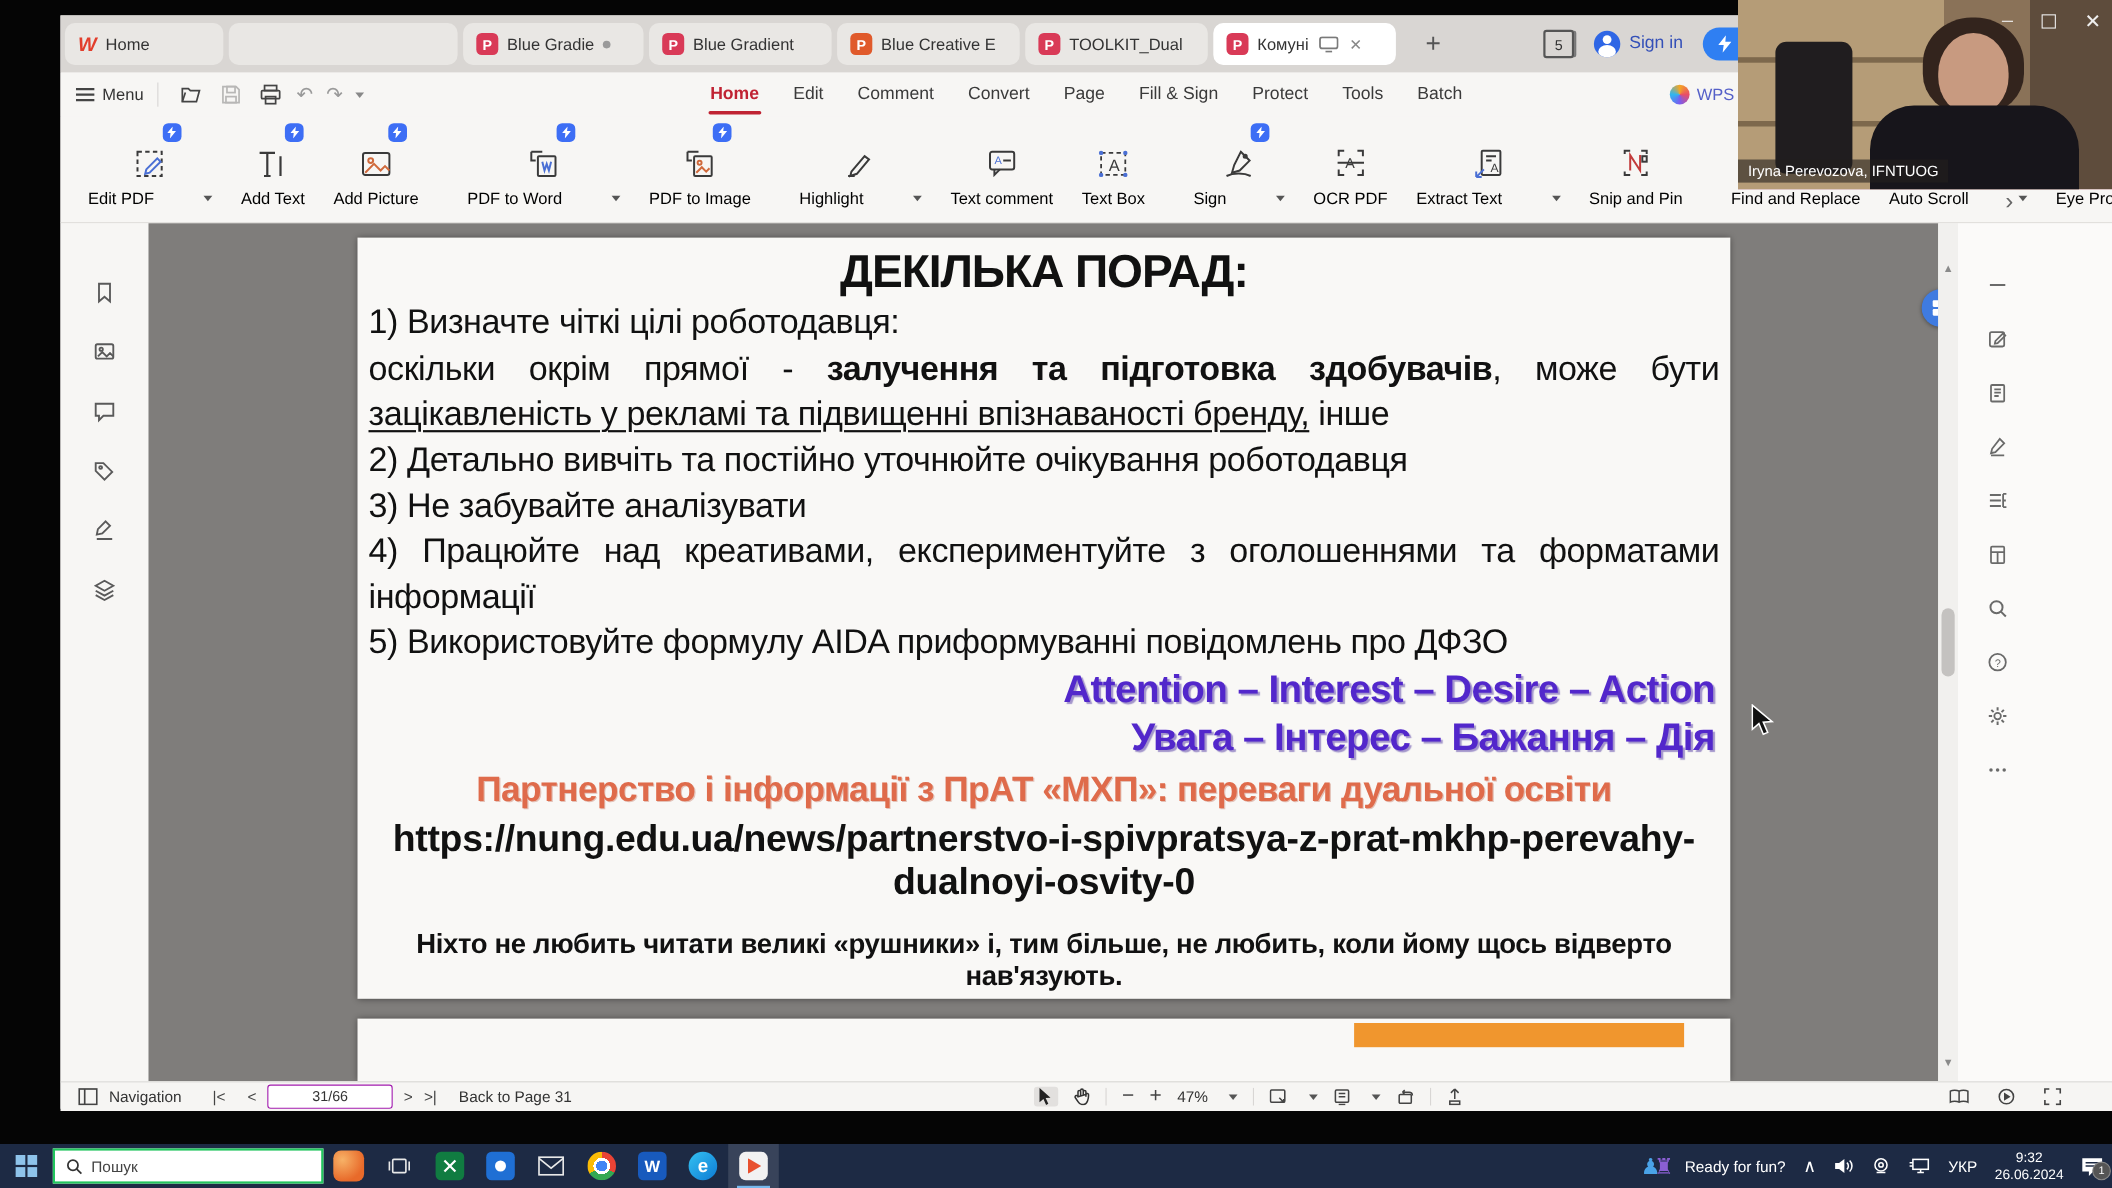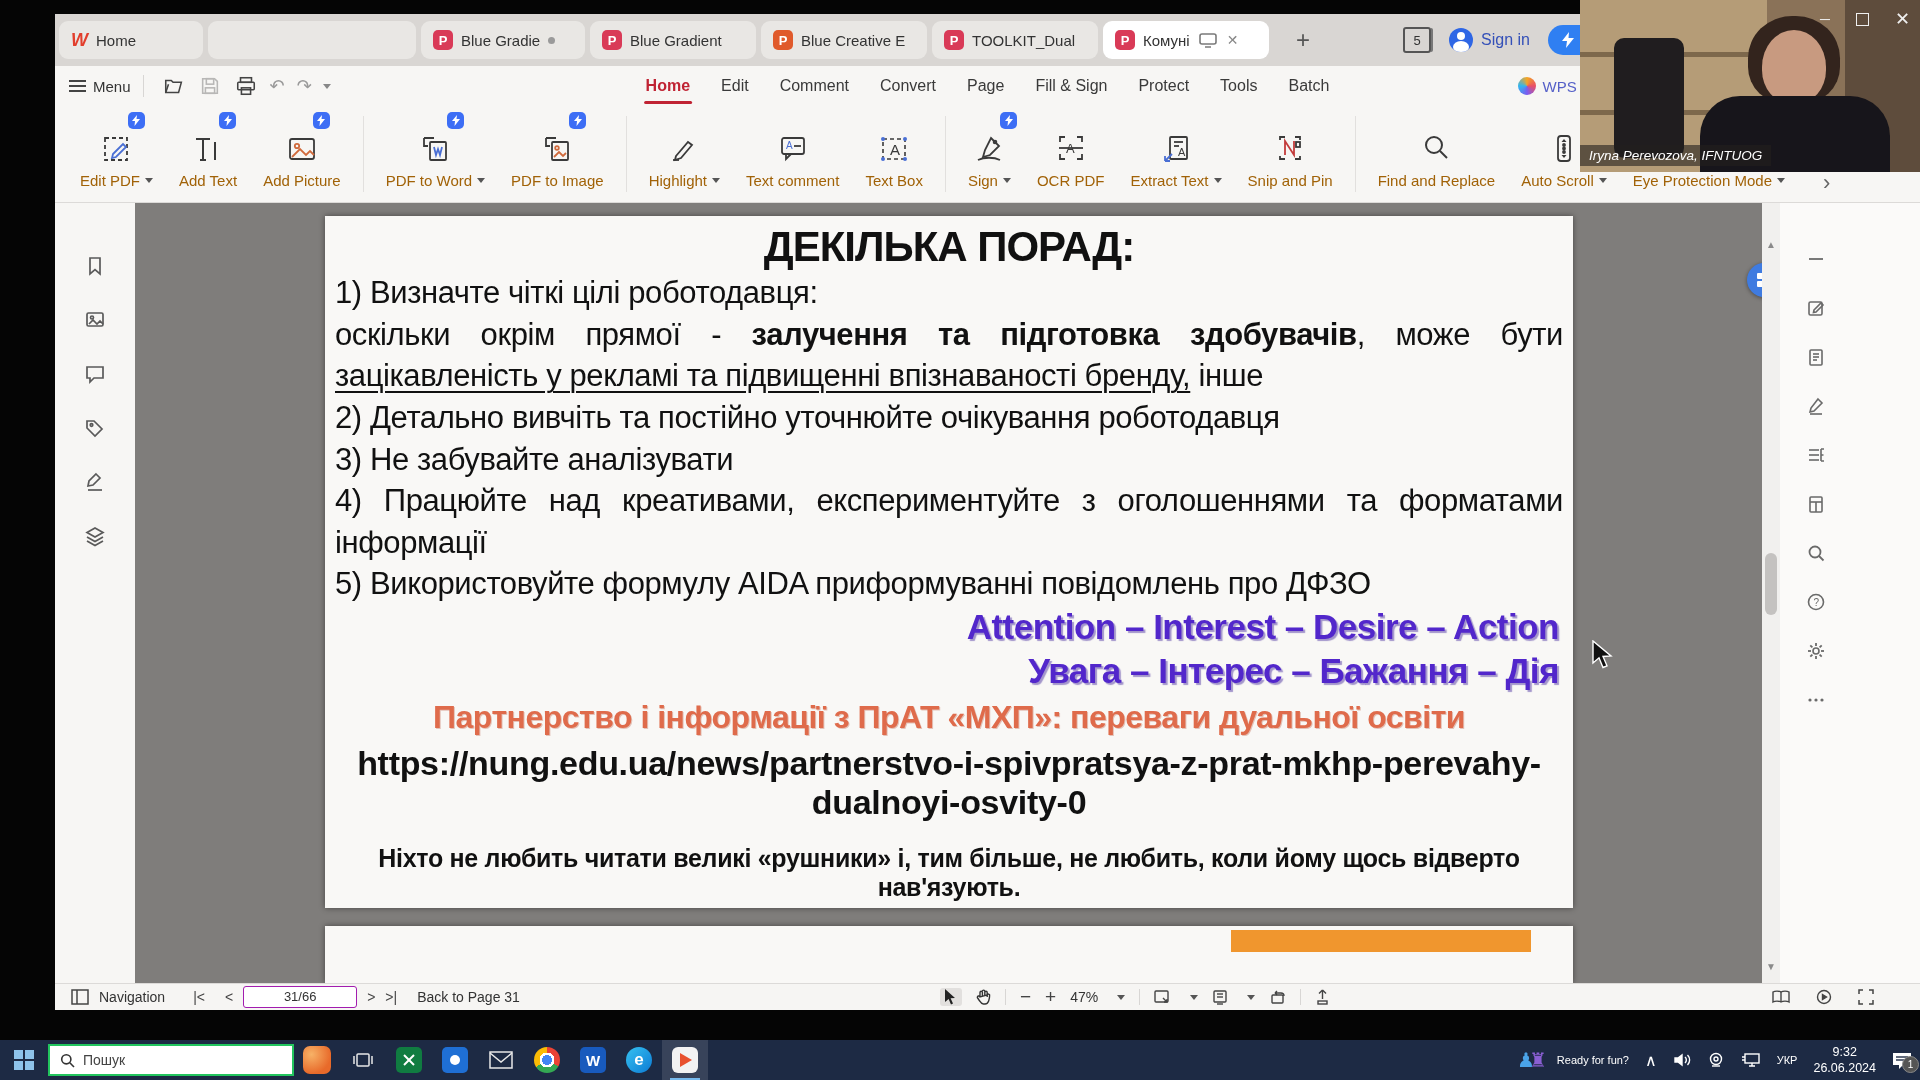--- a/index.html
+++ b/index.html
@@ -35,21 +35,21 @@
   .navtabs{position:absolute;left:50%;transform:translateX(-50%);display:flex;gap:27px;font-size:16px;color:#3a3a3a;}
   .navtab{position:relative;padding:4px 2px;}
   .navtab.active{color:var(--wps-red,#c02333);font-weight:bold;}
   .navtab.active:after{content:"";position:absolute;left:0;right:0;bottom:-5px;height:3px;border-radius:2px;background:var(--wps-red,#c02333);}
   .wpsai{position:absolute;right:330px;display:flex;align-items:center;gap:6px;font-size:15px;color:#5560c8;}
   .aiball{width:18px;height:18px;border-radius:50%;background:conic-gradient(#f5a623,#e94e66,#7a5cf0,#2fb6f0,#f5a623);}
   
   .ribbon{height:96px;background:#f7f6f4;border-bottom:1px solid #dcdad8;display:flex;align-items:center;padding-left:12px;}
   .ritem{display:flex;flex-direction:column;align-items:center;padding:0 13px;}
   .ricon{height:46px;display:flex;align-items:flex-end;justify-content:center;position:relative;}
-  .rlabel{font-size:15px;color:#a16207;margin-top:6px;display:flex;align-items:center;white-space:nowrap;}
+  .rlabel{font-size:15px;color:#000000;margin-top:6px;display:flex;align-items:center;white-space:nowrap;gap:40px;}
   .caret{display:inline-block;width:0;height:0;border:4px solid transparent;border-top:5px solid #555;margin-left:5px;margin-top:4px;}
   .rsep{width:1px;height:76px;background:#e2e0de;margin:0 9px;}
   .aibadge{position:absolute;top:-8px;right:-10px;width:17px;height:17px;border-radius:5px;background:#3d6ef5;display:flex;align-items:center;justify-content:center;}
   .expand-arrow{position:absolute;left:1768px;top:156px;font-size:22px;color:#666;z-index:5;}
   
   .canvasrow{height:780px;display:flex;}
   .leftpanel{width:80px;background:#f7f6f4;display:flex;flex-direction:column;align-items:center;padding-top:52px;gap:32px;}
   .graycanvas{flex:1;background:#7f7d7b;position:relative;overflow:hidden;}
   .scrollstrip{width:18px;background:#f1f0ee;position:relative;}
   .scrollthumb{position:absolute;left:3px;width:12px;border-radius:6px;background:#c4c2c0;}
@@ -80,27 +80,27 @@
   
   .taskbar{position:absolute;left:0;bottom:0;width:1920px;height:40px;background:var(--taskbar-bg,#1d2a44);display:flex;align-items:center;}
   .startbtn{width:48px;height:40px;display:flex;align-items:center;justify-content:center;}
   .searchbox{width:246px;height:32px;background:#fff;border:2px solid #22c55e;display:flex;align-items:center;gap:8px;padding:0 10px;box-sizing:border-box;}
   .searchbox span{font-size:14px;color:#444;}
   .tb-ico{width:46px;height:40px;display:flex;align-items:center;justify-content:center;position:relative;}
   .tb-ico.active{background:rgba(255,255,255,.12);}
   .tb-ico.active:after{content:"";position:absolute;bottom:0;left:8px;right:8px;height:2px;background:#76b9ed;}
   .appsq{width:26px;height:26px;border-radius:5px;display:flex;align-items:center;justify-content:center;color:#fff;font-weight:bold;font-size:15px;}
   .tray{margin-left:auto;display:flex;align-items:center;gap:16px;color:#fff;padding-right:8px;}
-  .tray .txt{font-size:11px;}
+  .tray .txt{font-size:14px;}
   .clock{font-size:12.5px;line-height:1.3;text-align:center;}
   .chess{font-size:20px;letter-spacing:-6px;}
   .chess .p1{color:#4aa3e8;}
   .chess .p2{color:#8a5fd3;}
   
-  .webcam{position:absolute;right:0;top:0;width:340px;height:172px;background:#7f1d1d;overflow:hidden;z-index:50;font-style:italic;}
+  .webcam{position:absolute;right:0;top:0;width:340px;height:172px;background:#7f1d1d;overflow:hidden;z-index:50;}
   .shelf{position:absolute;inset:0;background:linear-gradient(90deg,#b59c77 0 55%,#8a7258 55% 78%,#5e4c3c 78%);}
   .shelfline{position:absolute;left:0;width:62%;height:5px;background:#7d684c;}
   .chairback{position:absolute;left:34px;top:38px;width:70px;height:120px;background:#201d1f;border-radius:10px;}
   .person-hair{position:absolute;left:168px;top:16px;width:92px;height:88px;border-radius:48% 48% 42% 42%;background:#33241d;}
   .person-face{position:absolute;left:182px;top:30px;width:64px;height:74px;border-radius:50% 50% 46% 46%;background:#c89a80;}
   .person-torso{position:absolute;left:120px;top:96px;width:190px;height:90px;border-radius:40px 40px 0 0;background:#17151b;}
   .namelabel{position:absolute;left:0px;bottom:6px;background:rgba(35,32,30,.6);color:#fff;font-size:13.5px;padding:3px 9px;}
   .winctl{position:absolute;top:8px;right:10px;display:flex;align-items:center;gap:26px;color:#efefef;font-size:14px;z-index:60;}
   .maxbox{width:11px;height:11px;border:1.5px solid #efefef;display:inline-block;}
   .closex{font-size:18px;}

